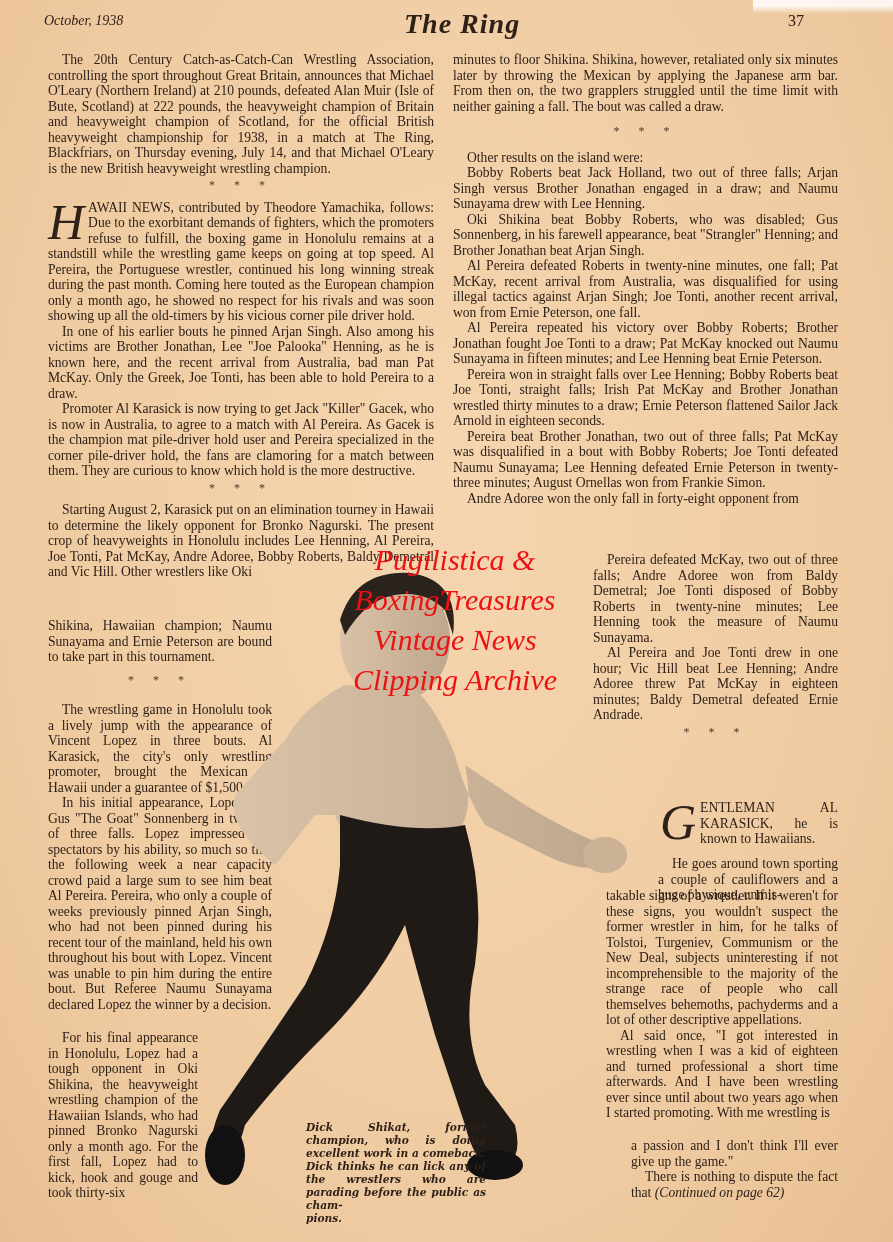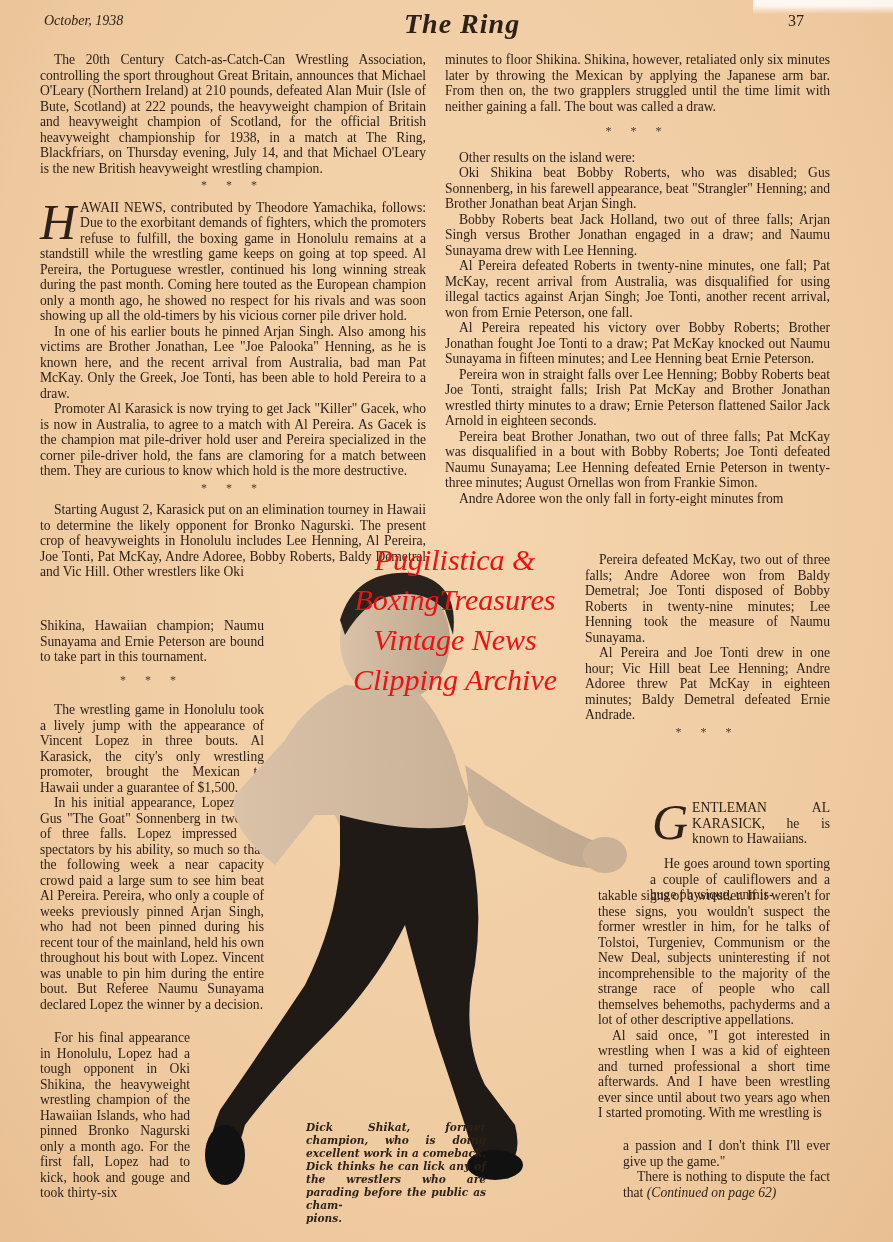--- a/index.html
+++ b/index.html
@@ -12,21 +12,21 @@
   }
   .page {
     position: absolute; left: 0; top: 0; width: 893px; height: 1242px;
     background: radial-gradient(ellipse at 50% 40%, #f5d6b0 0%, #efcaa0 70%, #e8bf93 100%);
   }
   .torn { position:absolute; top:0; right:0; width:140px; height:14px;
     background: linear-gradient(180deg, #fff 0%, #fff 40%, transparent 100%); opacity:.85; }
   .hdr-date { position:absolute; left:44px; top:13px; font-family:"Liberation Serif", serif; font-style:italic; font-size:14px; }
   .hdr-title { position:absolute; left:368px; top:8px; font-family:"Liberation Serif", serif; font-style:italic; font-weight:bold; font-size:28px; letter-spacing:1px;margin-left:36px; }
   .hdr-page { position:absolute; left:788px; top:12px; font-family:"Liberation Serif", serif; font-size:16px; }
-  .txt { font-family:"Liberation Serif", serif; font-size:13.6px; line-height:15.5px; text-align:justify; }
+  .txt { font-family:"Liberation Serif", serif; font-size:13.6px; line-height:15.5px; text-align:justify;margin-left:8px; }
   .p { margin:0; text-indent:14px; }
   .p.noind { text-indent:0; }
   .stars { text-align:center; font-size:12px; letter-spacing:8px; margin:2px 0 6px 0; color:#4a3a2e; }
   .col { position:absolute; }
   .drop { float:left; font-family:"Liberation Serif", serif; font-style:italic; font-size:50px; line-height:40px; margin:2px 4px 0 0; }
   .photo { position:absolute; left:205px; top:565px; width:430px; height:640px; }
   .caption { position:absolute; left:306px; top:1086px; width:180px; font-family:"DejaVu Serif", serif; font-style:italic; font-weight:bold; font-size:10.6px; line-height:13px; text-align:justify;margin-top:35px; }
   .caption .last { display:block; }
   .wm { position:absolute; left:320px; top:540px; width:270px; text-align:center; color:#ee1111;
         font-family:Liberation Serif, serif; font-style:italic; font-size:30px; line-height:40px; }
@@ -62,27 +62,27 @@
     <p class="p">In his initial appearance, Lopez beat Gus "The Goat" Sonnenberg in two out of three falls. Lopez impressed the spectators by his ability, so much so that the following week a near capacity crowd paid a large sum to see him beat Al Pereira. Pereira, who only a couple of weeks previously pinned Arjan Singh, who had not been pinned during his recent tour of the mainland, held his own throughout his bout with Lopez. Vincent was unable to pin him during the entire bout. But Referee Naumu Sunayama declared Lopez the winner by a decision.</p>
   </div>
   <div class="col txt" style="left:40px; top:1030px; width:150px;">
     <p class="p">For his final appearance in Honolulu, Lopez had a tough opponent in Oki Shikina, the heavyweight wrestling champion of the Hawaiian Islands, who had pinned Bronko Nagurski only a month ago. For the first fall, Lopez had to kick, hook and gouge and took thirty-six</p>
   </div>
 
   <div class="col txt" style="left:445px; top:52px; width:385px;">
     <p class="p noind">minutes to floor Shikina. Shikina, however, retaliated only six minutes later by throwing the Mexican by applying the Japanese arm bar. From then on, the two grapplers struggled until the time limit with neither gaining a fall. The bout was called a draw.</p>
     <div class="stars" style="margin:10px 0 10px 0;">* * *</div>
     <p class="p">Other results on the island were:</p>
+    <p class="p">Bobby Roberts beat Jack Holland, two out of three falls; Arjan Singh versus Brother Jonathan engaged in a draw; and Naumu Sunayama drew with Lee Henning.</p>
     <p class="p">Oki Shikina beat Bobby Roberts, who was disabled; Gus Sonnenberg, in his farewell appearance, beat "Strangler" Henning; and Brother Jonathan beat Arjan Singh.</p>
-    <p class="p">Bobby Roberts beat Jack Holland, two out of three falls; Arjan Singh versus Brother Jonathan engaged in a draw; and Naumu Sunayama drew with Lee Henning.</p>
     <p class="p">Al Pereira defeated Roberts in twenty-nine minutes, one fall; Pat McKay, recent arrival from Australia, was disqualified for using illegal tactics against Arjan Singh; Joe Tonti, another recent arrival, won from Ernie Peterson, one fall.</p>
     <p class="p">Al Pereira repeated his victory over Bobby Roberts; Brother Jonathan fought Joe Tonti to a draw; Pat McKay knocked out Naumu Sunayama in fifteen minutes; and Lee Henning beat Ernie Peterson.</p>
     <p class="p">Pereira won in straight falls over Lee Henning; Bobby Roberts beat Joe Tonti, straight falls; Irish Pat McKay and Brother Jonathan wrestled thirty minutes to a draw; Ernie Peterson flattened Sailor Jack Arnold in eighteen seconds.</p>
     <p class="p">Pereira beat Brother Jonathan, two out of three falls; Pat McKay was disqualified in a bout with Bobby Roberts; Joe Tonti defeated Naumu Sunayama; Lee Henning defeated Ernie Peterson in twenty-three minutes; August Ornellas won from Frankie Simon.</p>
-    <p class="p">Andre Adoree won the only fall in forty-eight minutes from</p>
+    <p class="p">Andre Adoree won the only fall in forty-eight opponent from</p>
   </div>
 
   <div class="col txt" style="left:585px; top:552px; width:245px;">
     <p class="p">Pereira defeated McKay, two out of three falls; Andre Adoree won from Baldy Demetral; Joe Tonti disposed of Bobby Roberts in twenty-nine minutes; Lee Henning took the measure of Naumu Sunayama.</p>
     <p class="p">Al Pereira and Joe Tonti drew in one hour; Vic Hill beat Lee Henning; Andre Adoree threw Pat McKay in eighteen minutes; Baldy Demetral defeated Ernie Andrade.</p>
     <div class="stars">* * *</div>
   </div>
 
   <div class="col txt" style="left:652px; top:800px; width:178px;">
     <span class="drop">G</span>

